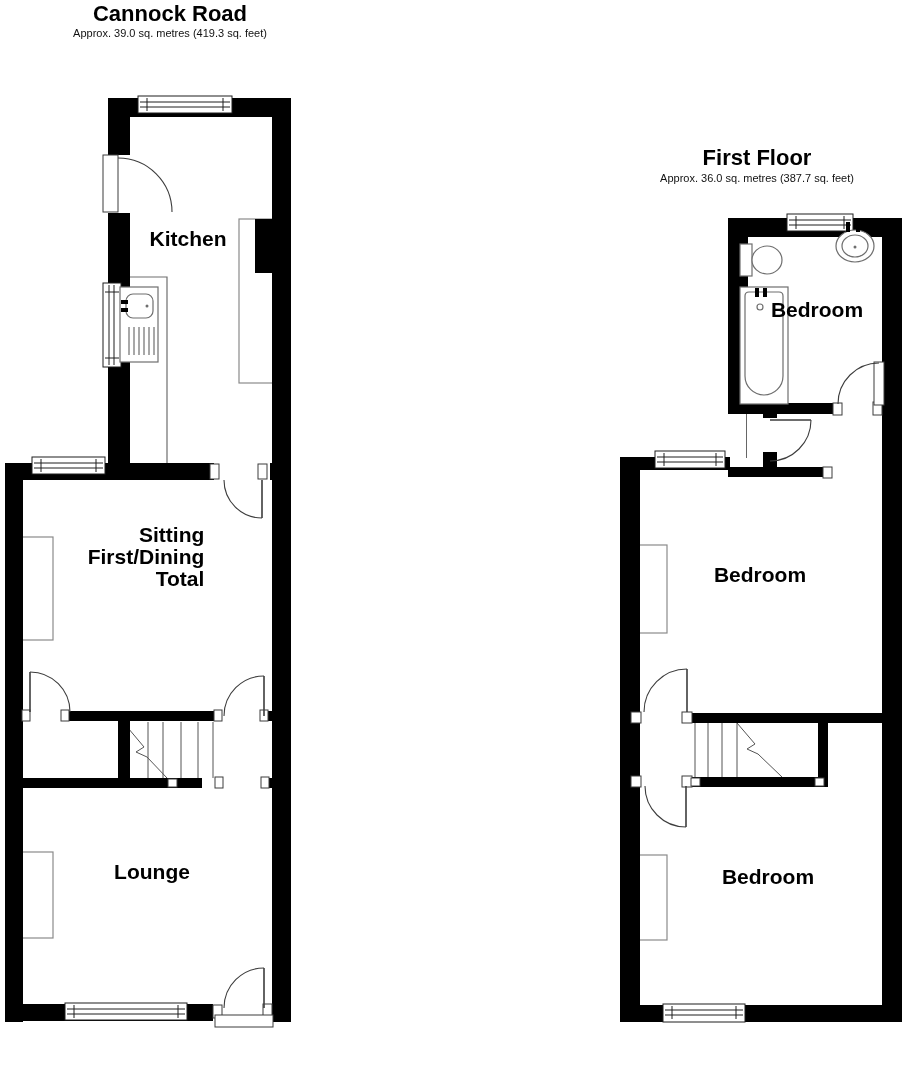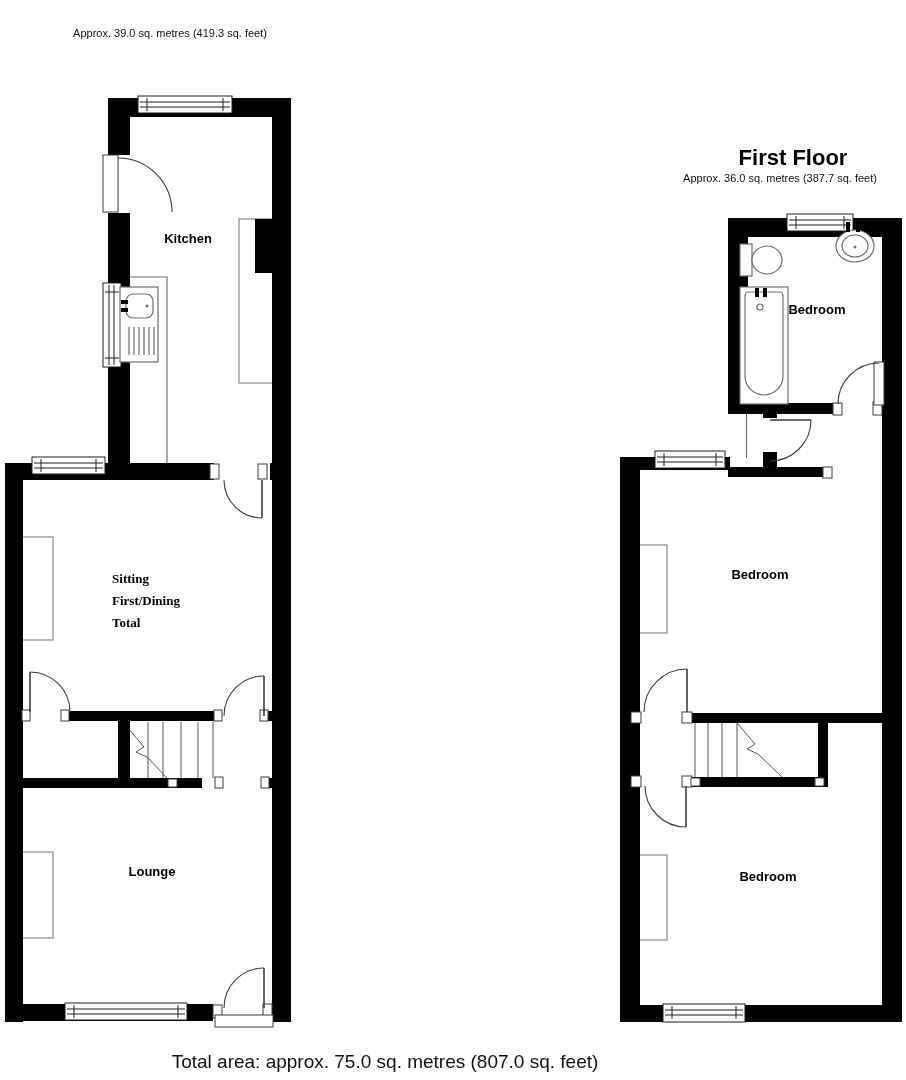--- a/index.html
+++ b/index.html
@@ -18,22 +18,22 @@
   .winline{stroke:#1f1f1f;stroke-width:1;fill:none;}
   .fixture{fill:#ffffff;stroke:#6e6e6e;stroke-width:1.2;}
   .fixline{stroke:#6e6e6e;stroke-width:1.2;fill:none;}
   .furn{fill:#ffffff;stroke:#8a8a8a;stroke-width:1.2;}
   .tread{stroke:#555;stroke-width:1;fill:none;}
   .doorarc{stroke:#3d3d3d;stroke-width:1.1;fill:none;}
   .leaf{stroke:#3d3d3d;stroke-width:1.6;fill:none;}
   .leafrect{fill:#ffffff;stroke:#3d3d3d;stroke-width:1;}
   .lbl{
     position:absolute; transform:translateX(-50%);
-    font-weight:bold; font-size:13px; line-height:22px;
-    white-space:nowrap; text-align:left; color:#000;
+    font-weight:bold; font-size:21px; line-height:22px;
+    white-space:nowrap; text-align:right; color:#000;
   }
   .title{position:absolute; transform:translateX(-50%); font-weight:bold; font-size:22px; white-space:nowrap; color:#000;}
   .subtitle{position:absolute; transform:translateX(-50%); font-size:11px; white-space:nowrap; color:#111;}
   .footer{position:absolute; transform:translateX(-50%); font-size:19px; white-space:nowrap; color:#111;}
 </style>
 </head>
 <body>
 
 <div id="stage">
 
@@ -253,32 +253,32 @@
       <line class="leaf" x1="687" y1="669" x2="687" y2="712"></line>
       <path class="doorarc" d="M644,712 A43,43 0 0 1 687,669"></path>
     </g>
     <g>
       <line class="leaf" x1="686" y1="786" x2="686" y2="827"></line>
       <path class="doorarc" d="M645,786 A41,41 0 0 0 686,827"></path>
     </g>
   </g>
 </svg>
 
+  <div class="title" style="left:170px; top:1px;">Cannock Road</div>
   <div class="subtitle" style="left:170px; top:27px;">Approx. 39.0 sq. metres (419.3 sq. feet)</div>
 
-  <div class="title" style="left:757px; top:145px;margin-left:36px;">First Floor</div>
-  <div class="subtitle" style="left:757px; top:172px;margin-left:23px;">Approx. 36.0 sq. metres (387.7 sq. feet)</div>
+  <div class="title" style="left:757px; top:145px;">First Floor</div>
+  <div class="subtitle" style="left:757px; top:172px;">Approx. 36.0 sq. metres (387.7 sq. feet)</div>
 
   <div class="lbl" style="left:188px; top:228px;">Kitchen</div>
 
-  <div class="lbl" style="left:146px; top:568px;font-family:Liberation Serif, serif;">
+  <div class="lbl" style="left:146px; top:524px;">
     <div>Sitting</div>
     <div>First/Dining</div>
     <div>Total</div>
   </div>
 
   <div class="lbl" style="left:152px; top:861px;">Lounge</div>
   <div class="lbl" style="left:817px; top:299px;">Bedroom</div>
   <div class="lbl" style="left:760px; top:564px;">Bedroom</div>
   <div class="lbl" style="left:768px; top:866px;">Bedroom</div>
 
-  <div class="footer" style="left:385px; top:1051px;">Total area: approx. 75.0 sq. metres (807.0 sq. feet)</div>
 </div>
 
 </body></html>

